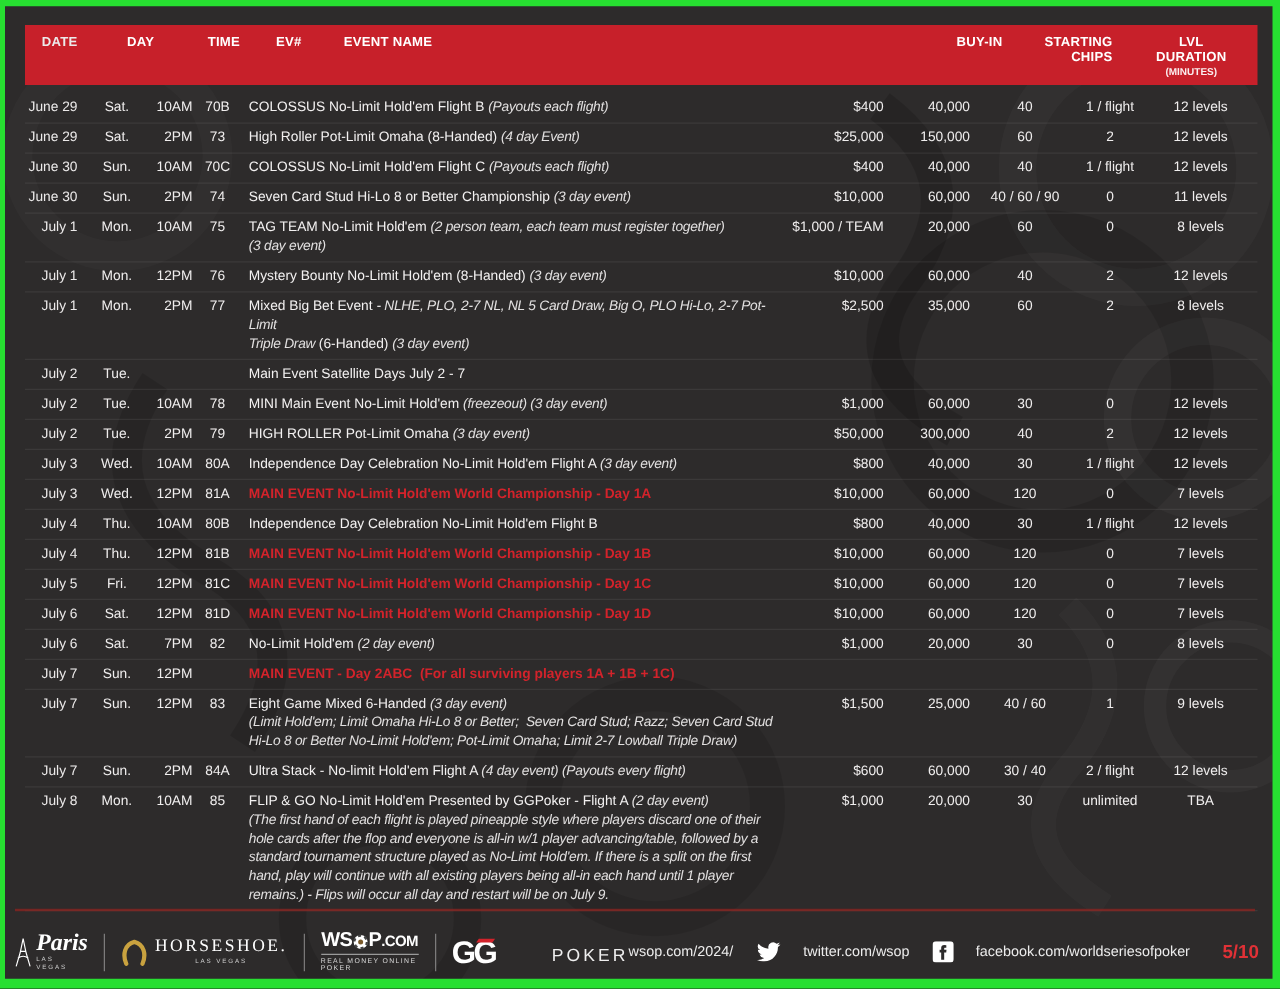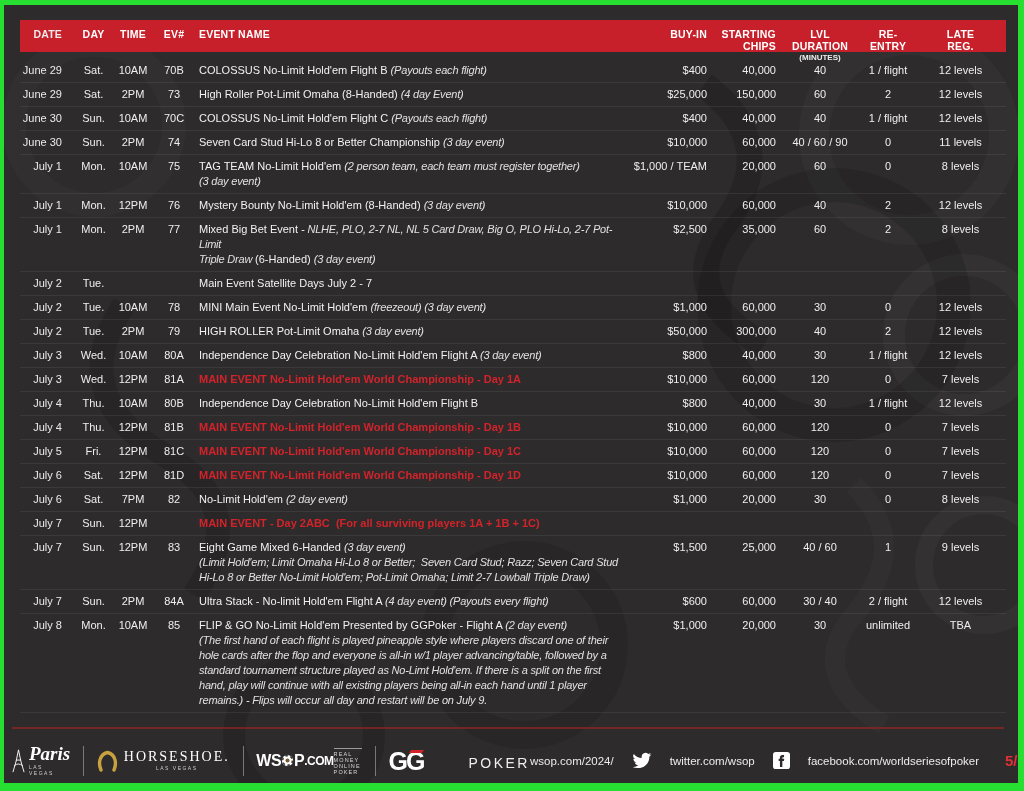--- a/index.html
+++ b/index.html
@@ -4,29 +4,29 @@
 <style>
   html,body{margin:0;padding:0;background:#1a1a1a;}
   .viewport{width:1024px;height:791px;box-sizing:border-box;background:#27df31;padding:5px 6px 8px 4px;}
   .inner{position:relative;width:100%;height:100%;background:#2d2b2b;overflow:hidden;
          font-family:"Liberation Sans",sans-serif;color:#f0eeee;}
   .ornament{position:absolute;inset:0;pointer-events:none;}
 
   
   .sched{position:absolute;left:16px;top:15px;width:986px;}
   .thead,.row{display:grid;grid-template-columns:55px 37px 44px 36px 438px 82px 67px 82px 54px 91px;}
-  .thead{background:#c7202a;height:32px;box-sizing:border-box;}
+  .thead{background:#c7202a;height:48px;box-sizing:border-box;gap:19px;}
   .hcell{padding-top:8px;font-weight:bold;font-size:10.5px;letter-spacing:.2px;line-height:12px;color:#ffffff;}
   .hsub{font-size:8px;font-weight:bold;opacity:.92;letter-spacing:0;}
   .tbody{margin-top:7px;}
   .row{padding:4px 0;border-bottom:1px solid rgba(255,255,255,.07);font-size:11px;line-height:15px;}
   .cell{min-height:15px;}
   .c-date{text-align:right;padding-right:13px;color:#eceaea;}
   .c-day{text-align:center;}
-  .c-time{text-align:center;padding-right:2px;}
+  .c-time{text-align:right;padding-right:2px;}
   .c-ev{text-align:center;}
   .c-name{padding-left:7px;padding-right:4px;box-sizing:border-box;}
   .c-buyin{text-align:right;padding-right:5px;}
   .c-chips{text-align:right;padding-right:3px;}
   .c-lvl,.c-reentry,.c-latereg{text-align:center;}
   .line{white-space:pre-wrap;}
   .seg-b{font-weight:normal;color:#f3f1f1;}
   .seg-i{font-style:italic;color:#e2e0e0;letter-spacing:-.2px;}
   .seg-r{font-weight:bold;color:#d2232b;}
 
@@ -35,21 +35,21 @@
   .frule{height:2px;background:#8d2420;opacity:.75;}
   .fcontent{display:flex;align-items:center;margin-top:16px;}
   .brands{display:flex;align-items:center;gap:13px;}
   .sep{width:1px;height:30px;background:rgba(255,255,255,.38);}
   .brand{display:flex;align-items:center;}
   .paris-col{display:flex;flex-direction:column;align-items:center;margin-left:4px;}
   .paris-script{font-family:"Liberation Serif",serif;font-style:italic;font-weight:bold;font-size:19px;line-height:18px;color:#fff;}
   .tinysub{font-size:5px;letter-spacing:1.5px;color:#cfcfcf;margin-top:1px;}
   .hs-col{display:flex;flex-direction:column;align-items:center;margin-left:6px;}
   .hs-text{font-family:"Liberation Serif",serif;font-size:14px;letter-spacing:2px;color:#fff;line-height:14px;}
-  .wsop-col{display:flex;flex-direction:row;align-items:center;}
+  .wsop-col{display:flex;flex-direction:column;align-items:center;}
   .wsop-main{font-weight:bold;font-size:16px;letter-spacing:-.5px;display:flex;align-items:center;line-height:16px;color:#fff;}
   .wsop-tld{font-size:12px;}
   .wsop-sub{font-size:5.5px;letter-spacing:1.1px;color:#d8d8d8;border-top:1px solid #9a9a9a;margin-top:2px;padding-top:2px;}
   .gg{position:relative;display:flex;align-items:center;gap:41px;}
   .gg-gg{font-weight:bold;font-size:25px;letter-spacing:-2px;color:#fff;line-height:24px;}
   .gg-accent{position:absolute;left:21px;top:1px;width:13px;height:3px;background:#d2232b;transform:skewX(-35deg);}
   .gg-poker{font-size:14px;letter-spacing:2.5px;color:#efefef;margin-left:4px;margin-top:4px;}
   .links{display:flex;align-items:center;margin-left:auto;gap:18px;font-size:11.5px;color:#ececec;}
   .links .url{white-space:nowrap;}
   .pageno{color:#e03136;font-weight:bold;font-size:15px;margin-left:8px;}

